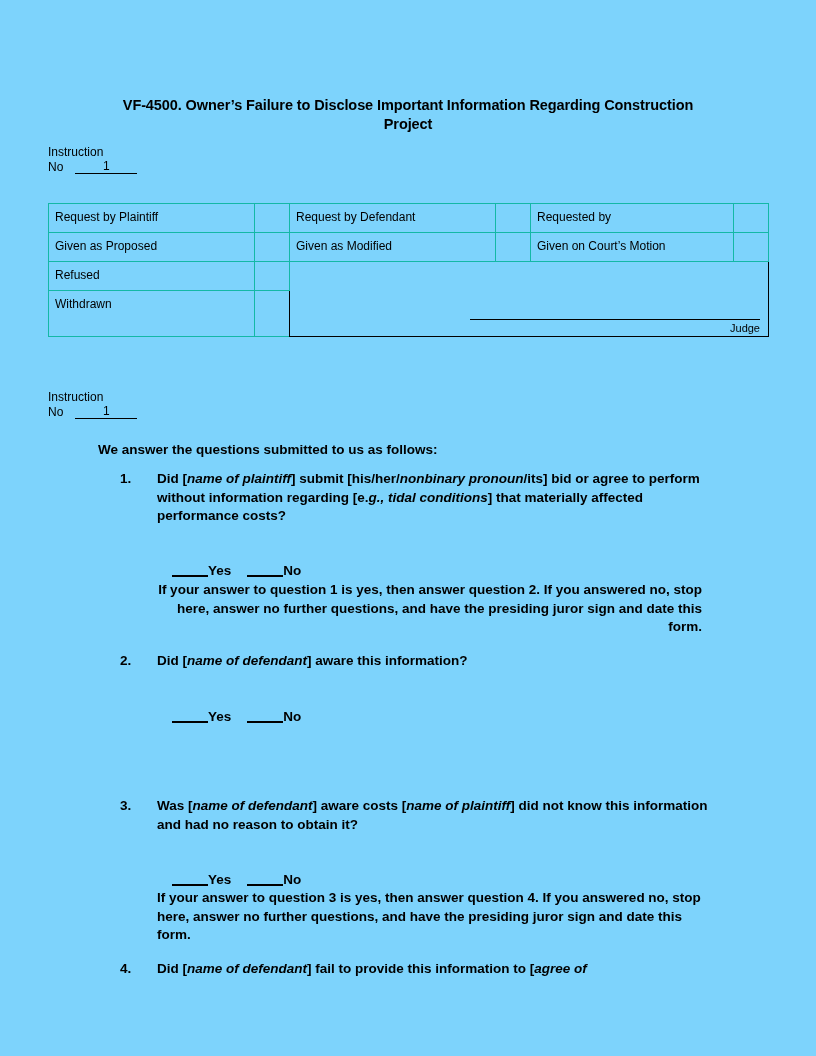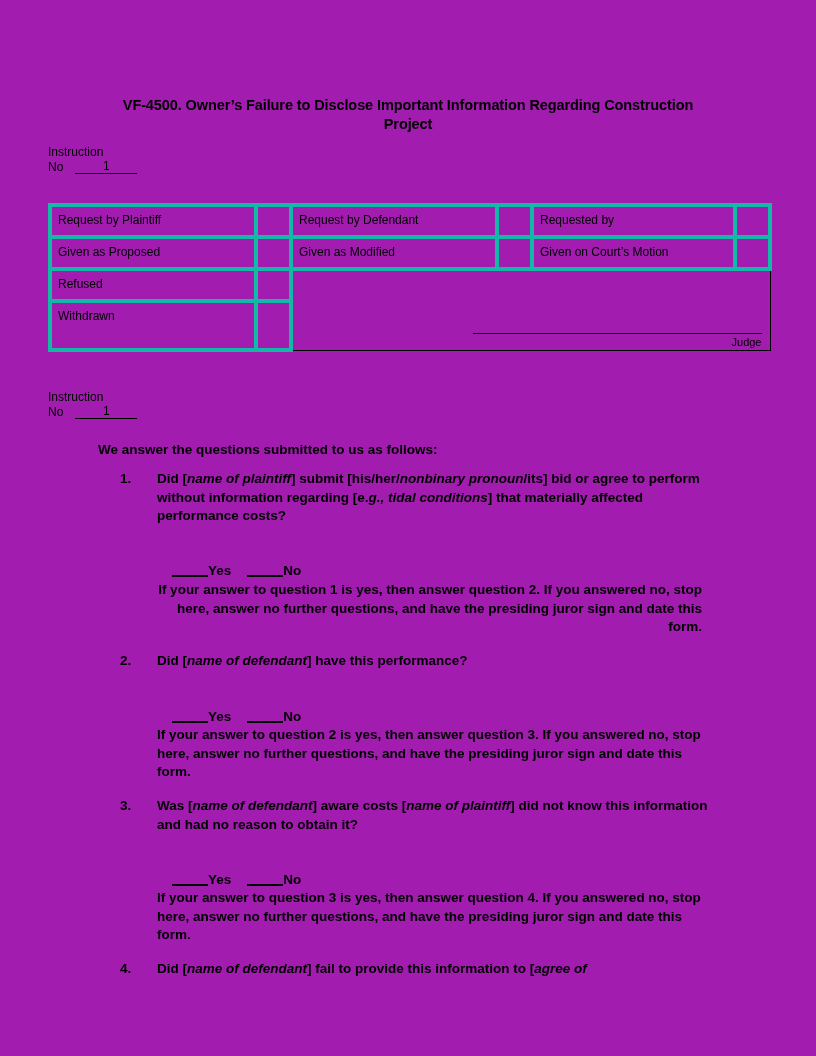--- a/index.html
+++ b/index.html
@@ -8,21 +8,21 @@
     background: #ffffff;
   }
   body {
     font-family: "Liberation Sans", sans-serif;
     color: #000000;
   }
   .page {
     position: relative;
     width: 816px;
     height: 1056px;
-    background: #a21caf;
+    background: #7dd3fc;
     overflow: hidden;
   }
 
   
   .title {
     position: absolute;
     left: 108px;
     top: 96px;
     width: 600px;
     text-align: center;
@@ -58,21 +58,21 @@
   
   .formtable {
     position: absolute;
     left: 48px;
     top: 203px;
     width: 720px;
     border-collapse: collapse;
     table-layout: fixed;
   }
   .formtable td {
-    border: 4px solid #14b8a6;
+    border: 1px solid #14b8a6;
     font-size: 12px;
     padding: 6px 0 6px 6px;
     vertical-align: top;
     height: 16px;
   }
   .formtable td.tall { height: 33px; margin-top: 40px; }
   .formtable td.check { padding: 0; }
   .formtable td.blank { padding: 0; border: 1px solid #000; }
   .sigwrap {
     position: relative;
@@ -222,27 +222,26 @@
     </div>
   </div>
   <div class="yesno" style="top:543px;">
     <span class="blankline"></span><span>Yes</span><span class="gap"></span><span class="blankline"></span><span>No</span>
   </div>
   <div class="note" style="top:581px;text-align:right;">If your answer to question 1 is yes, then answer question 2. If you answered no, stop here, answer no further questions, and have the presiding juror sign and date this form.</div>
 
   <div class="qblock" style="top:652px;">
     <div class="qrow">
       <div class="qnum">2.</div>
-      <div class="qtext"><span>Did [</span><i>name of defendant</i><span>] have this performance?</span></div>
+      <div class="qtext"><span>Did [</span><i>name of defendant</i><span>] aware this information?</span></div>
     </div>
   </div>
   <div class="yesno" style="top:689px;">
     <span class="blankline"></span><span>Yes</span><span class="gap"></span><span class="blankline"></span><span>No</span>
   </div>
-  <div class="note" style="top:726px;">If your answer to question 2 is yes, then answer question 3. If you answered no, stop here, answer no further questions, and have the presiding juror sign and date this form.</div>
 
   <div class="qblock" style="top:797px;">
     <div class="qrow">
       <div class="qnum">3.</div>
       <div class="qtext"><span>Was [</span><i>name of defendant</i><span>] aware costs [</span><i>name of plaintiff</i><span>] did not know this information and had no reason to obtain it?</span></div>
     </div>
   </div>
   <div class="yesno" style="top:852px;">
     <span class="blankline"></span><span>Yes</span><span class="gap"></span><span class="blankline"></span><span>No</span>
   </div>

